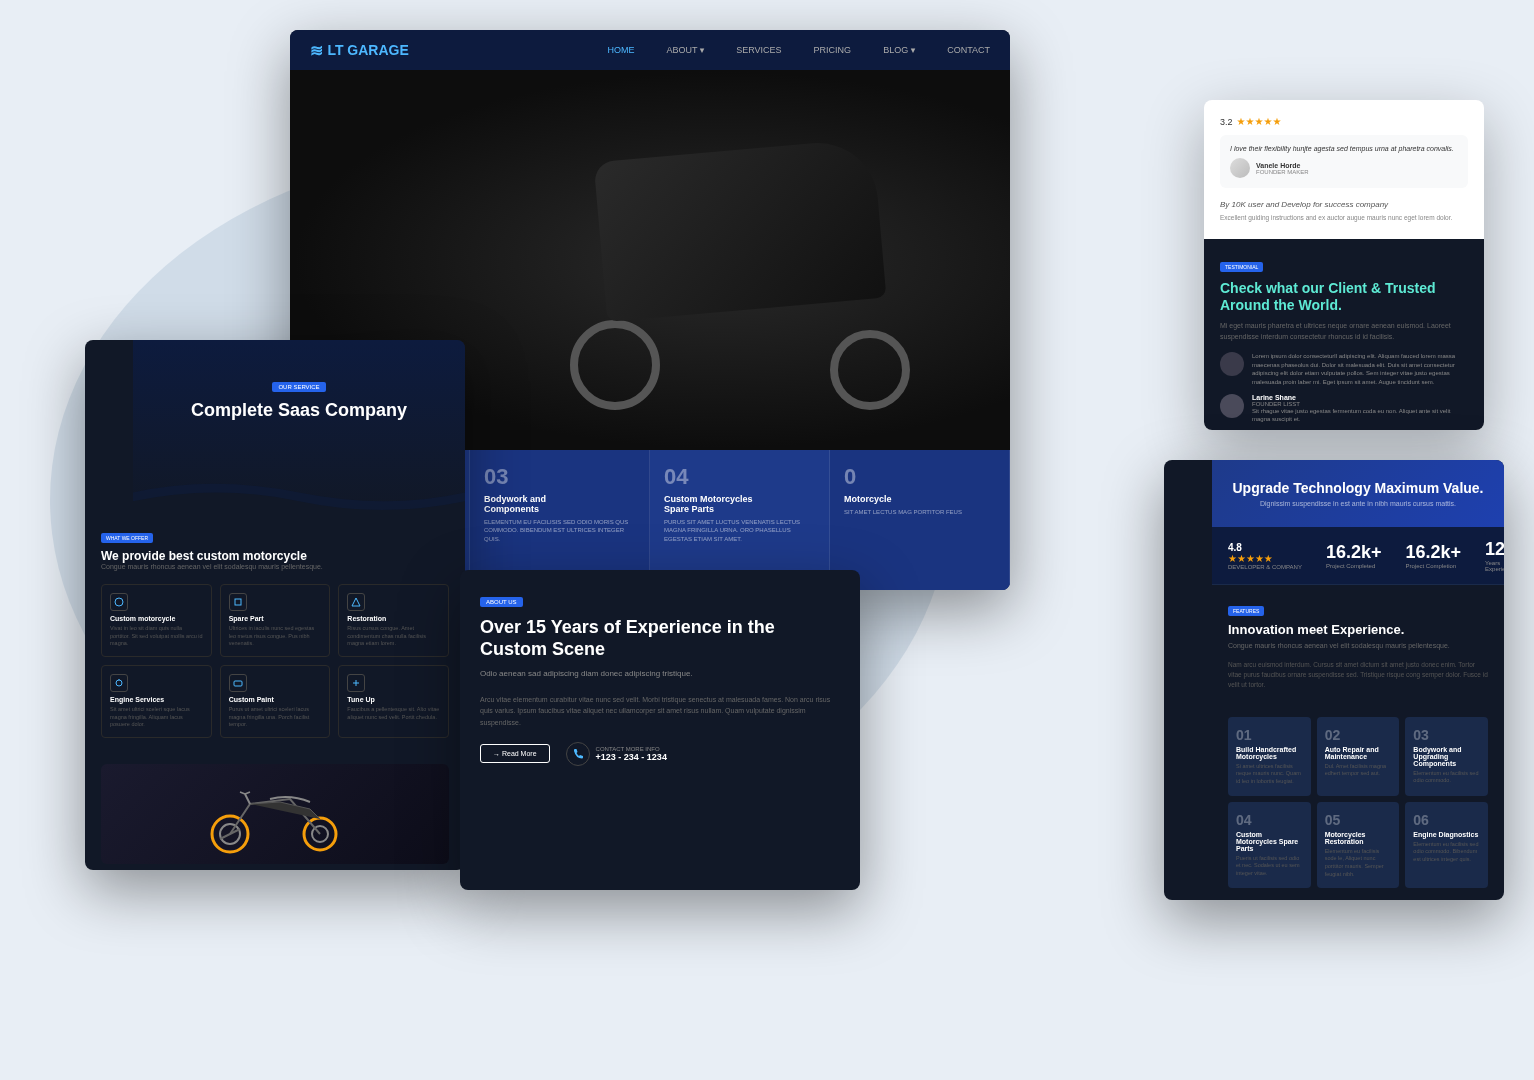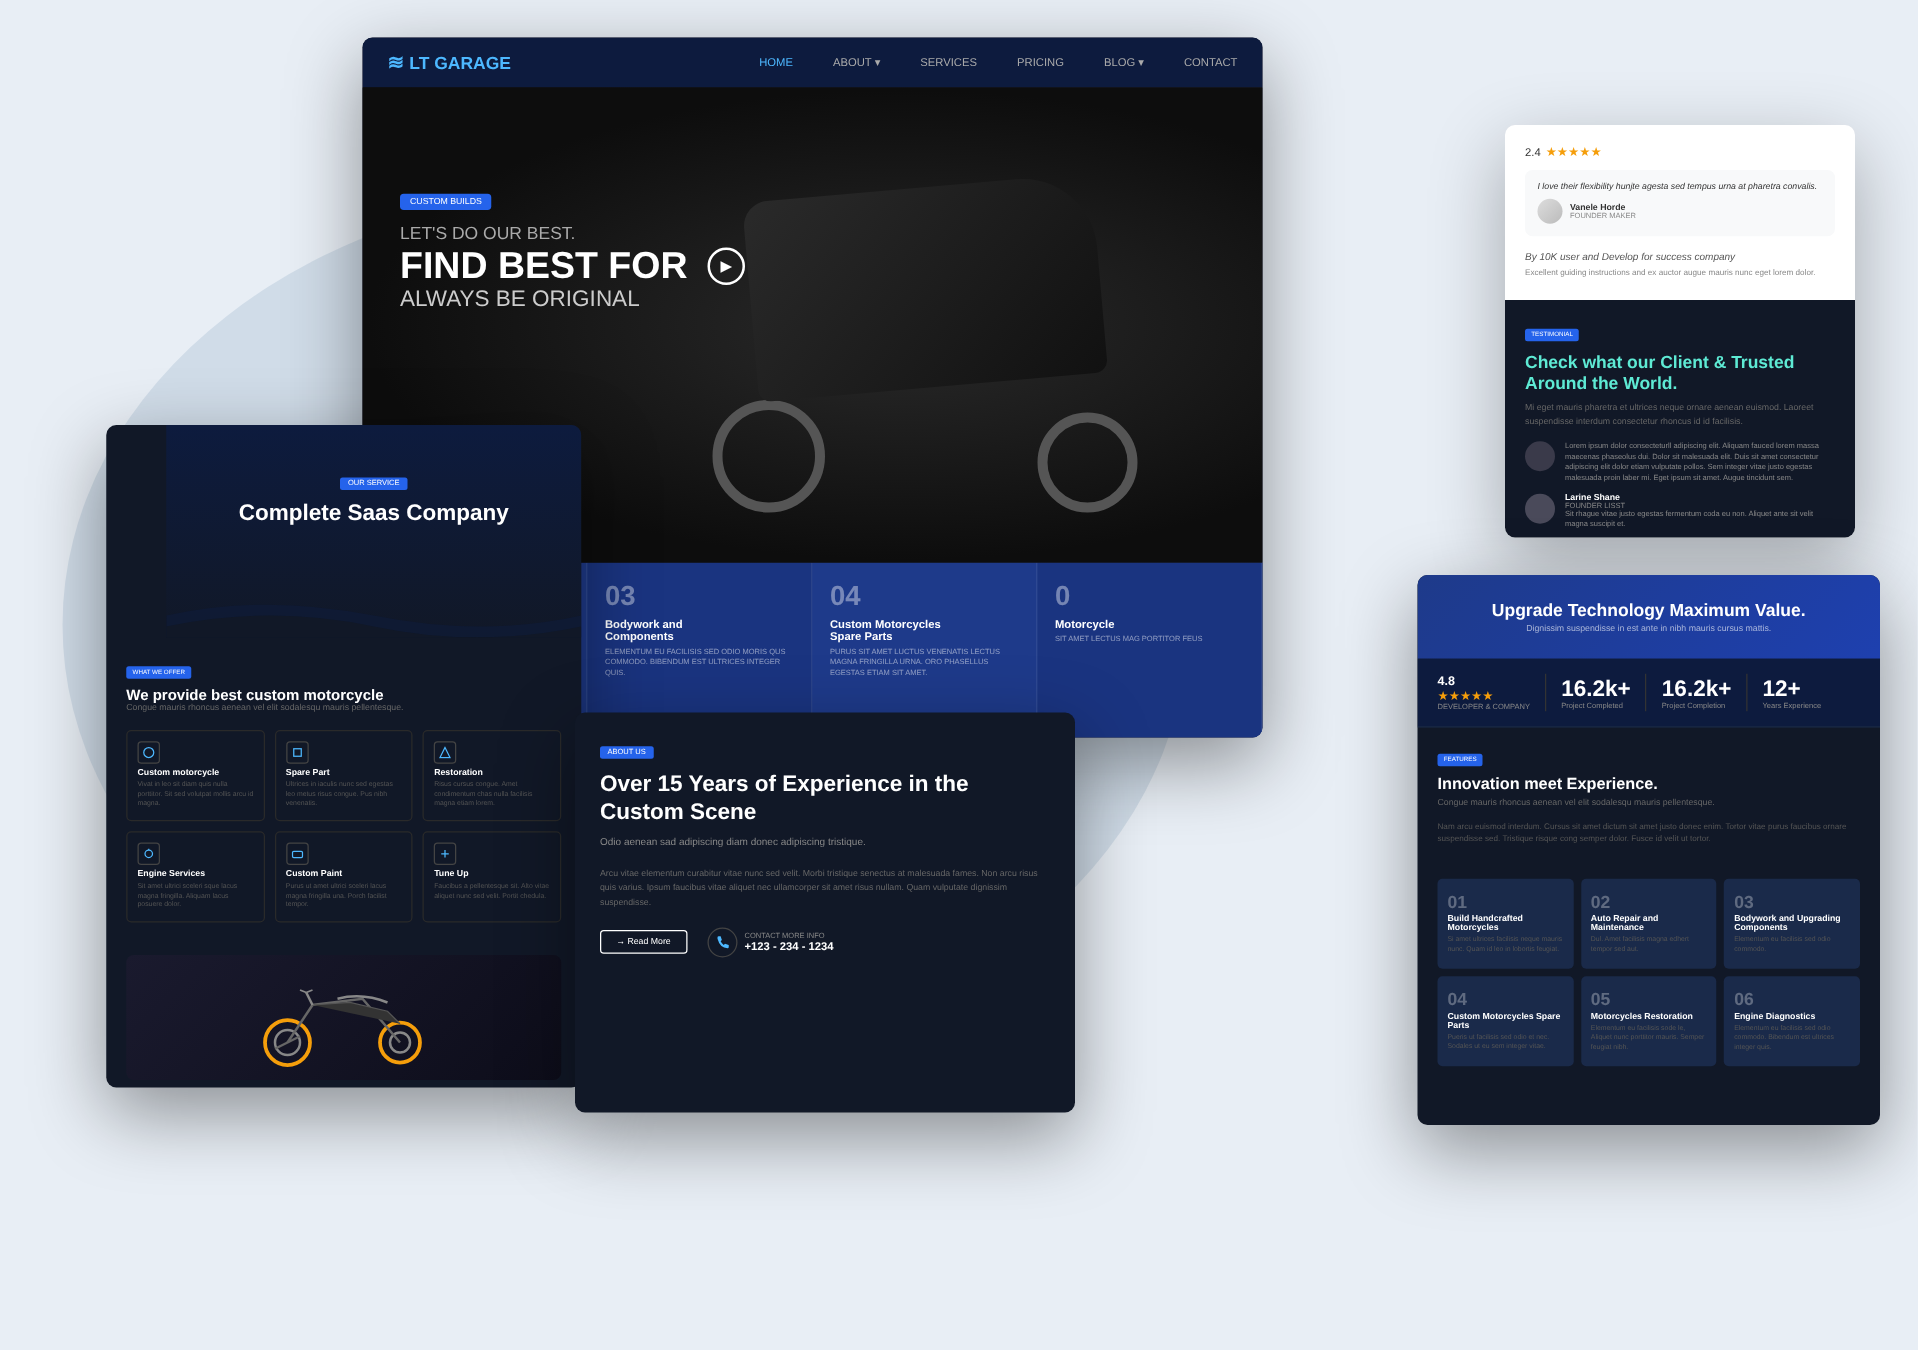--- a/index.html
+++ b/index.html
@@ -478,27 +478,28 @@
       background: #3a3a4a;
       flex-shrink: 0;
     }
     .rt-testimonial-text { font-size: 6px; color: #888; line-height: 1.4; }
 
     
     .screenshot-right-bottom {
       position: absolute;
       top: 460px;
       right: 30px;
-      width: 370px;
+      width: 340px;
       height: 440px;
       background: #111827;
       border-radius: 8px;
       box-shadow: 0 20px 60px rgba(0,0,0,0.4);
       overflow: hidden;
       z-index: 4;
+      padding-left: 48px;
     }
     .rb-hero {
       background: linear-gradient(135deg, #1e3a8a, #1e40af);
       padding: 20px;
       text-align: center;
     }
     .rb-hero-title {
       color: white;
       font-size: 14px;
       font-weight: bold;
@@ -613,29 +614,20 @@
     </div>
   </div>
 
   <div class="hero-section">
     <div class="hero-bg-moto"></div>
 
     <div class="hero-moto-wheel-left"></div>
     <div class="hero-moto-wheel-right"></div>
     <div class="hero-moto-body"></div>
 
-    <div class="hero-content">
-      <div class="hero-badge">CUSTOM BUILDS</div>
-      <div class="hero-title-small">LET'S DO OUR BEST.</div>
-      <div style="display:flex;align-items:center;gap:8px;">
-        <div class="hero-title-big">Find Best for</div>
-        <div class="hero-play">▶</div>
-      </div>
-      <div class="hero-subtitle">ALWAYS BE ORIGINAL</div>
-    </div>
   </div>
 
   <div class="services-strip">
     <div class="service-card">
       <div class="service-num">02</div>
       <div class="service-title">Auto Repair and<br>Maintenance</div>
       <div class="service-desc">TELLUS ULRICE NEC NUN NE ANDIT MASSA ENIM NEC QUI. AMET FACILISIS MAGNA ETIAM TEMPOR ORCI EU.</div>
     </div>
     <div class="service-card">
       <div class="service-num">03</div>
@@ -771,21 +763,21 @@
           <div class="cb-phone-num">+123 - 234 - 1234</div>
         </div>
       </div>
     </div>
   </div>
 </div>
 
 <div class="screenshot-right-top">
   <div class="rt-header">
     <div class="rt-rating">
-      <span class="rt-rating-num">2.4</span>
+      <span class="rt-rating-num">3.2</span>
       <span class="stars">★★★★★</span>
     </div>
     <div class="rt-card">
       <div class="rt-card-text">I love their flexibility hunjte agesta sed tempus urna at pharetra convalis.</div>
       <div class="rt-card-author">
         <div class="rt-avatar" style="background: linear-gradient(135deg, #ddd, #bbb);"></div>
         <div>
           <div class="rt-name">Vanele Horde</div>
           <div class="rt-role">FOUNDER MAKER</div>
         </div>

